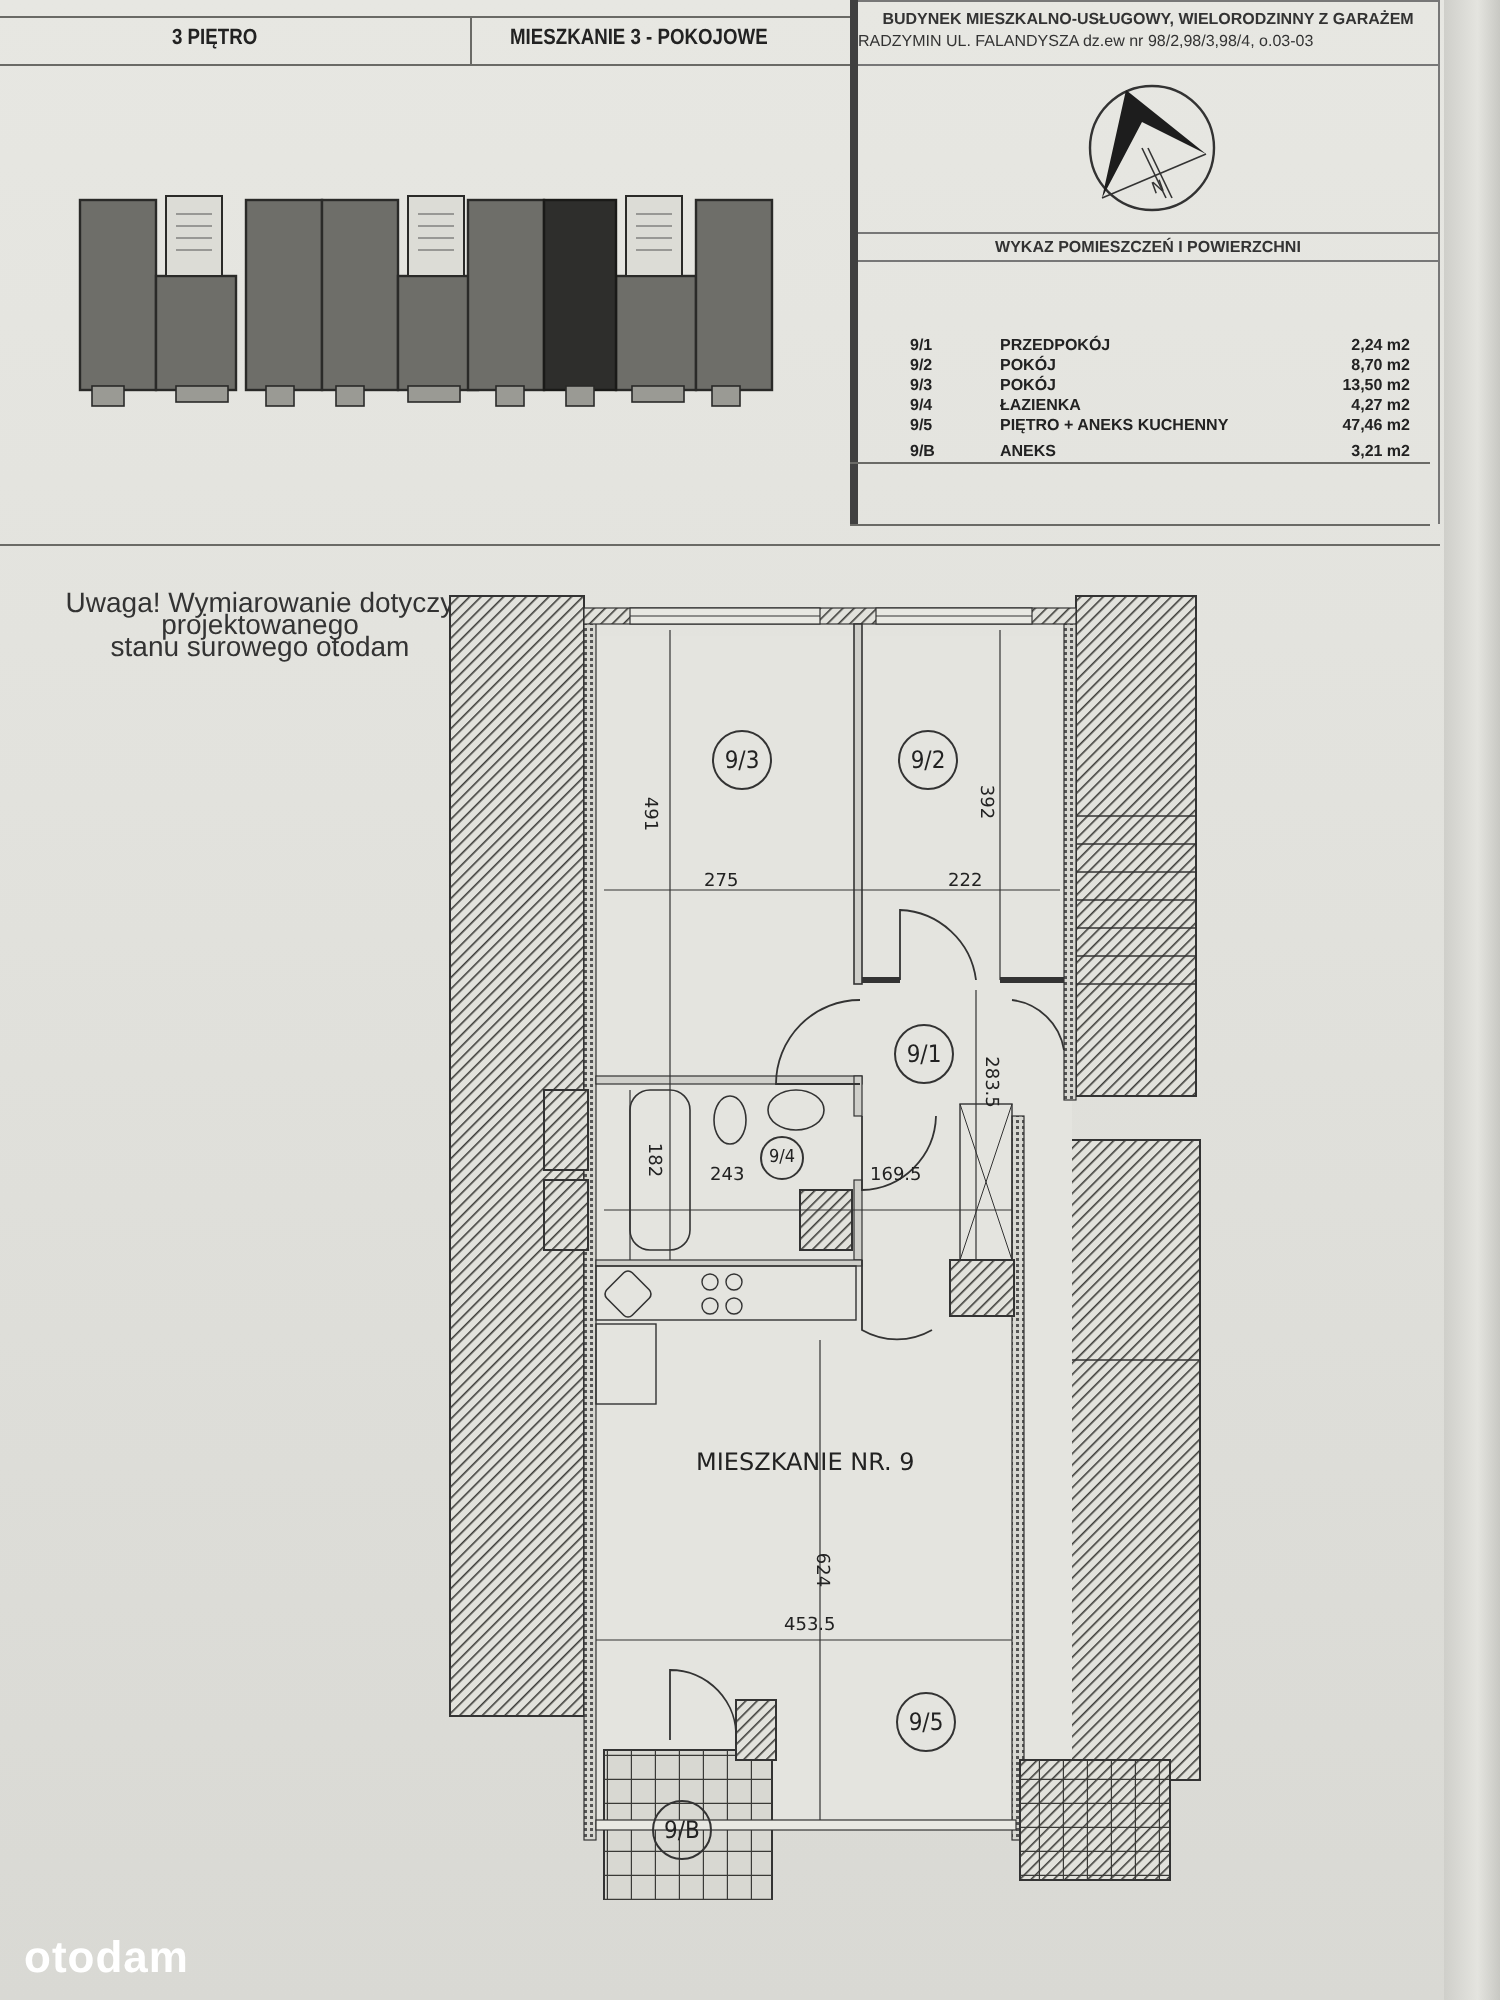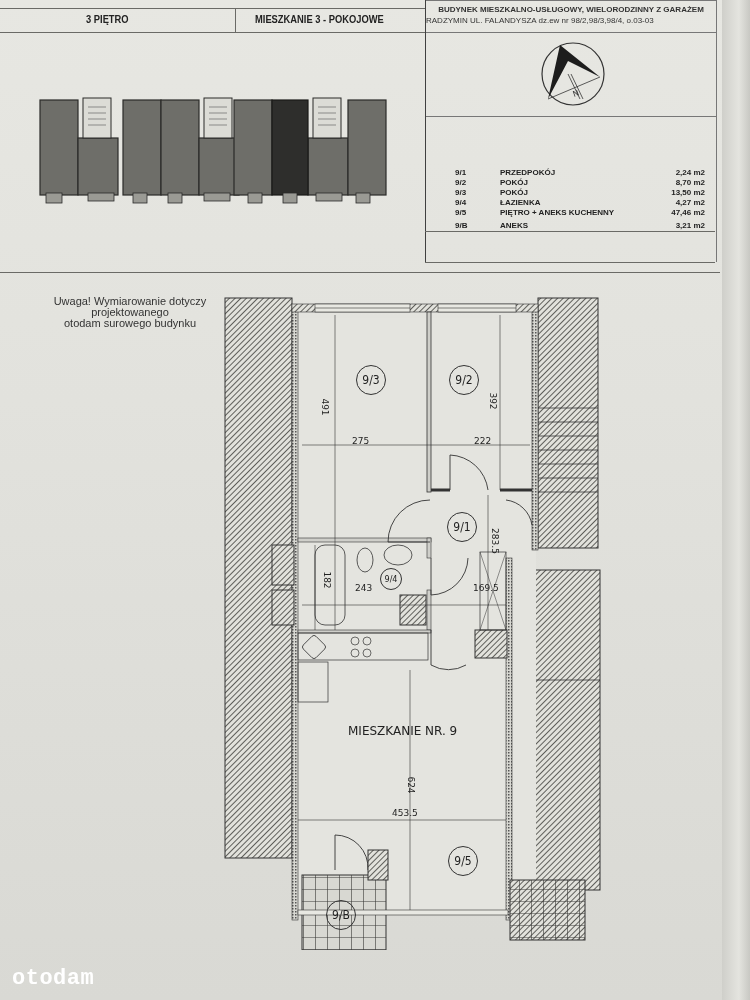--- a/index.html
+++ b/index.html
@@ -2,37 +2,37 @@
 <html><head>
 <meta charset="utf-8">
 <style>
   html,body{margin:0;padding:0;}
   body{width:750px;height:1000px;overflow:hidden;background:#d6d6d1;font-family:"Liberation Sans",sans-serif;position:relative;}
   .sheet{position:absolute;left:0;top:0;width:722px;height:1000px;background:linear-gradient(180deg,#e7e7e2 0%,#e2e2dd 40%,#d9d9d4 100%);}
   .edge{position:absolute;left:722px;top:0;width:28px;height:1000px;background:linear-gradient(90deg,#cfcfca,#e4e4df 60%,#c8c8c3);}
   .hline{position:absolute;height:1px;background:#6a6a66;}
   .vline{position:absolute;width:1px;background:#6a6a66;}
   .hdr{position:absolute;font-weight:bold;font-size:11px;color:#222;transform:scaleX(.85);transform-origin:left center;white-space:nowrap;}
-  .tbl{position:absolute;left:425px;top:0;width:290px;border-left:1px solid #404040;border-right:1px solid #777;}
+  .tbl{position:absolute;left:425px;top:0;width:290px;border-left:4px solid #404040;border-right:1px solid #777;}
   .tbl .row{border-bottom:1px solid #777;box-sizing:border-box;}
   .small{font-size:8px;color:#333;white-space:nowrap;}
   .bold{font-weight:bold;}
   .roomtbl{position:absolute;left:455px;top:160px;font-size:8px;color:#222;font-weight:bold;}
   .roomtbl .r{position:relative;height:10px;width:250px;}
   .roomtbl .c1{position:absolute;left:0;}
   .roomtbl .c2{position:absolute;left:45px;}
   .roomtbl .c3{position:absolute;right:0;}
-  .note{position:absolute;left:30px;top:296px;width:200px;text-align:center;font-size:11px;color:#333;line-height:11px;}
+  .note{position:absolute;left:30px;top:296px;width:200px;text-align:center;font-size:14px;color:#333;line-height:11px;}
   .mini{position:absolute;left:38px;top:95px;width:350px;height:110px;}
   .plan{position:absolute;left:220px;top:290px;width:410px;height:660px;}
   .lbl{position:absolute;font-family:"DejaVu Sans",sans-serif;font-size:12px;color:#222;}
   .roomcircle{position:absolute;width:30px;height:30px;border:1.2px solid #333;border-radius:50%;display:flex;align-items:center;justify-content:center;font-family:"DejaVu Sans Condensed","DejaVu Sans",sans-serif;font-size:12px;color:#222;box-sizing:border-box;}
   .dim{position:absolute;font-family:"DejaVu Sans",sans-serif;font-size:9px;color:#222;}
   .dimv{transform:rotate(90deg);transform-origin:center;}
-  .logo{position:absolute;left:12px;top:966px;font-family:Liberation Mono, monospace;font-weight:bold;font-size:22px;color:#fff;letter-spacing:0.5px;}
+  .logo{position:absolute;left:12px;top:966px;font-family:Liberation Sans, sans-serif;font-weight:bold;font-size:22px;color:#fff;letter-spacing:0.5px;}
 </style>
 </head>
 <body>
 
 <div class="sheet"></div>
 <div class="edge"></div>
 
 <div class="hline" style="left:0;top:8px;width:425px;"></div>
 <div class="hline" style="left:0;top:32px;width:425px;"></div>
 <div class="vline" style="left:235px;top:8px;height:25px;"></div>
@@ -47,20 +47,23 @@
   <div class="row" style="height:84px;position:relative;">
     <svg width="70" height="70" viewBox="0 0 70 70" style="position:absolute;left:112px;top:6px;">
       <circle cx="35" cy="35" r="31" fill="none" stroke="#333" stroke-width="1.2"></circle>
       <polygon points="10,60 22,6 62,38 30,22" fill="#1d1d1d"></polygon>
       <line x1="10" y1="60" x2="62" y2="38" stroke="#333" stroke-width="0.8"></line>
       <line x1="30" y1="35" x2="42" y2="60" stroke="#333" stroke-width="0.8"></line>
       <line x1="33" y1="35" x2="45" y2="60" stroke="#333" stroke-width="0.8"></line>
       <text x="36" y="58" font-size="8" fill="#333" font-family="DejaVu Sans" transform="rotate(-20 36 58)">N</text>
     </svg>
   </div>
+  <div class="row" style="height:14px;position:relative;">
+    <div class="small bold" style="position:absolute;left:0;right:0;top:2px;text-align:center;">WYKAZ POMIESZCZEŃ I POWIERZCHNI</div>
+  </div>
 </div>
 <div class="hline" style="left:425px;top:231px;width:290px;"></div>
 <div class="hline" style="left:425px;top:262px;width:290px;"></div>
 
 <div class="roomtbl">
   <div class="r" style="margin-top:8px;">
       <span class="c1">9/1</span>
       <span class="c2">PRZEDPOKÓJ</span>
       <span class="c3">2,24 m2</span>
     </div>
@@ -132,21 +135,21 @@
       <rect x="245" y="98" width="14" height="10"></rect>
       <rect x="278" y="98" width="26" height="8"></rect>
       <rect x="318" y="98" width="14" height="10"></rect>
   </g>
 </svg>
 
 <div class="hline" style="left:0;top:272px;width:720px;"></div>
 
 <div class="note">
   <div>Uwaga! Wymiarowanie dotyczy projektowanego</div>
-  <div>otodam surowego budynku</div>
+  <div>stanu surowego otodam</div>
 </div>
 
 <svg class="plan" viewBox="0 0 410 660">
   <defs>
     <pattern id="hatch" width="4" height="4" patternUnits="userSpaceOnUse" patternTransform="rotate(45)">
       <rect width="4" height="4" fill="#e2e2dc"></rect>
       <line x1="0" y1="0" x2="0" y2="4" stroke="#3d3d3a" stroke-width="1.6"></line>
     </pattern>
     <pattern id="dots" width="3" height="3" patternUnits="userSpaceOnUse">
       <rect width="3" height="3" fill="#d8d8d2"></rect>
@@ -249,17 +252,17 @@
 <div class="roomcircle" style="left:326px;top:900px;">9/B</div>
 <div class="lbl" style="left:348px;top:724px;">MIESZKANIE NR. 9</div>
 
 <div class="dim dimv" style="left:316px;top:402px;">491</div>
 <div class="dim" style="left:352px;top:436px;">275</div>
 <div class="dim dimv" style="left:484px;top:396px;">392</div>
 <div class="dim" style="left:474px;top:436px;">222</div>
 <div class="dim dimv" style="left:482px;top:536px;">283.5</div>
 <div class="dim dimv" style="left:318px;top:575px;">182</div>
 <div class="dim" style="left:355px;top:583px;">243</div>
-<div class="dim" style="left:435px;top:583px;margin-left:38px;">169.5</div>
+<div class="dim" style="left:435px;top:583px;">169.5</div>
 <div class="dim dimv" style="left:402px;top:780px;">624</div>
 <div class="dim" style="left:392px;top:808px;text-align:center;">453.5</div>
 
 <div class="logo">otodam</div>
 
 </body></html>

